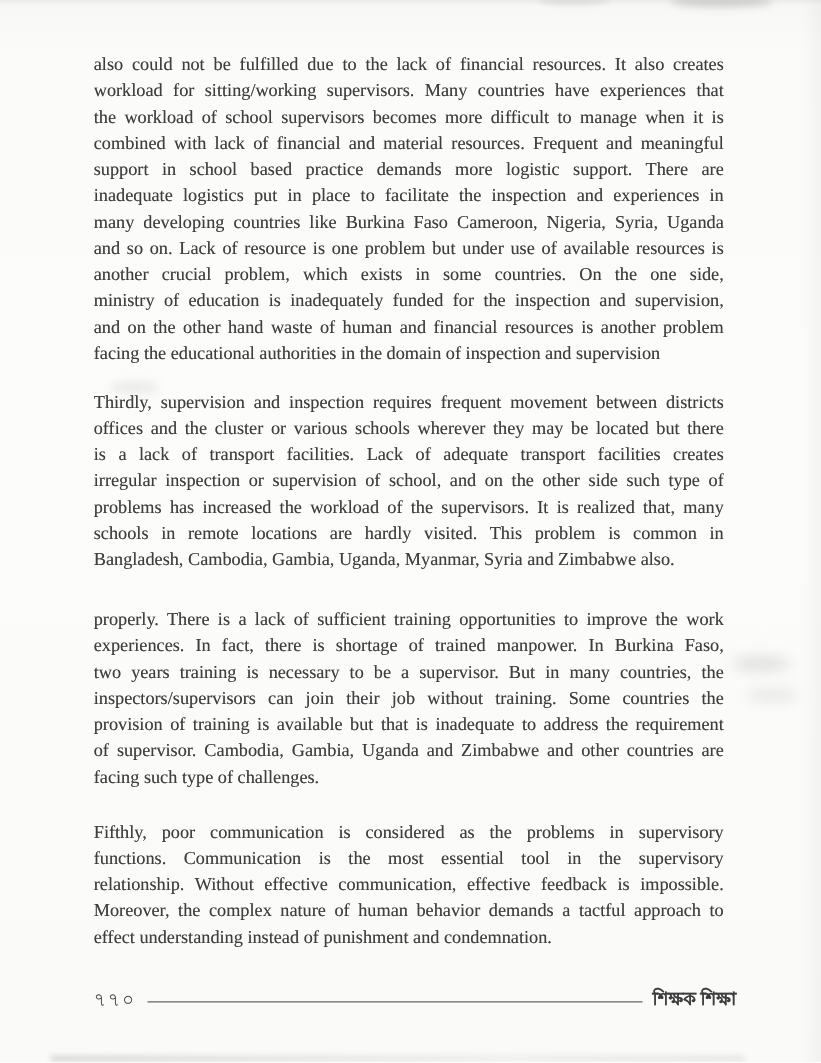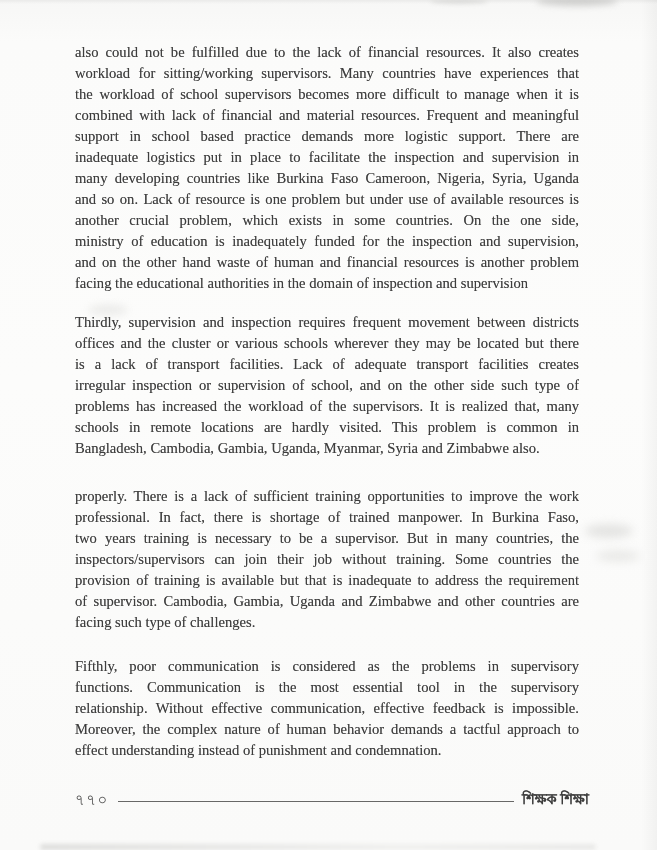--- a/index.html
+++ b/index.html
@@ -108,40 +108,40 @@
   <div class="artifact a-third"></div>
   <div class="artifact a-bottom"></div>
 
   <div class="text-block">
       <div class="paragraph">
         <div class="line">also could not be fulfilled due to the lack of financial resources. It also creates</div>
         <div class="line">workload for sitting/working supervisors. Many countries have experiences that</div>
         <div class="line">the workload of school supervisors becomes more difficult to manage when it is</div>
         <div class="line">combined with lack of financial and material resources. Frequent and meaningful</div>
         <div class="line">support in school based practice demands more logistic support. There are</div>
-        <div class="line">inadequate logistics put in place to facilitate the inspection and supervision in</div>
+        <div class="line">inadequate logistics put in place to facilitate the inspection and experiences in</div>
         <div class="line">many developing countries like Burkina Faso Cameroon, Nigeria, Syria, Uganda</div>
         <div class="line">and so on. Lack of resource is one problem but under use of available resources is</div>
         <div class="line">another crucial problem, which exists in some countries. On the one side,</div>
         <div class="line">ministry of education is inadequately funded for the inspection and supervision,</div>
         <div class="line">and on the other hand waste of human and financial resources is another problem</div>
         <div class="line last">facing the educational authorities in the domain of inspection and supervision</div>
       </div>
       <div class="paragraph">
         <div class="line">Thirdly, supervision and inspection requires frequent movement between districts</div>
         <div class="line">offices and the cluster or various schools wherever they may be located but there</div>
         <div class="line">is a lack of transport facilities. Lack of adequate transport facilities creates</div>
         <div class="line">irregular inspection or supervision of school, and on the other side such type of</div>
         <div class="line">problems has increased the workload of the supervisors. It is realized that, many</div>
         <div class="line">schools in remote locations are hardly visited. This problem is common in</div>
         <div class="line last">Bangladesh, Cambodia, Gambia, Uganda, Myanmar, Syria and Zimbabwe also.</div>
       </div>
       <div class="paragraph">
         <div class="line">properly. There is a lack of sufficient training opportunities to improve the work</div>
-        <div class="line">professional. In fact, there is shortage of trained manpower. In Burkina Faso,</div>
+        <div class="line">experiences. In fact, there is shortage of trained manpower. In Burkina Faso,</div>
         <div class="line">two years training is necessary to be a supervisor. But in many countries, the</div>
         <div class="line">inspectors/supervisors can join their job without training. Some countries the</div>
         <div class="line">provision of training is available but that is inadequate to address the requirement</div>
         <div class="line">of supervisor. Cambodia, Gambia, Uganda and Zimbabwe and other countries are</div>
         <div class="line last">facing such type of challenges.</div>
       </div>
       <div class="paragraph">
         <div class="line">Fifthly, poor communication is considered as the problems in supervisory</div>
         <div class="line">functions. Communication is the most essential tool in the supervisory</div>
         <div class="line">relationship. Without effective communication, effective feedback is impossible.</div>

